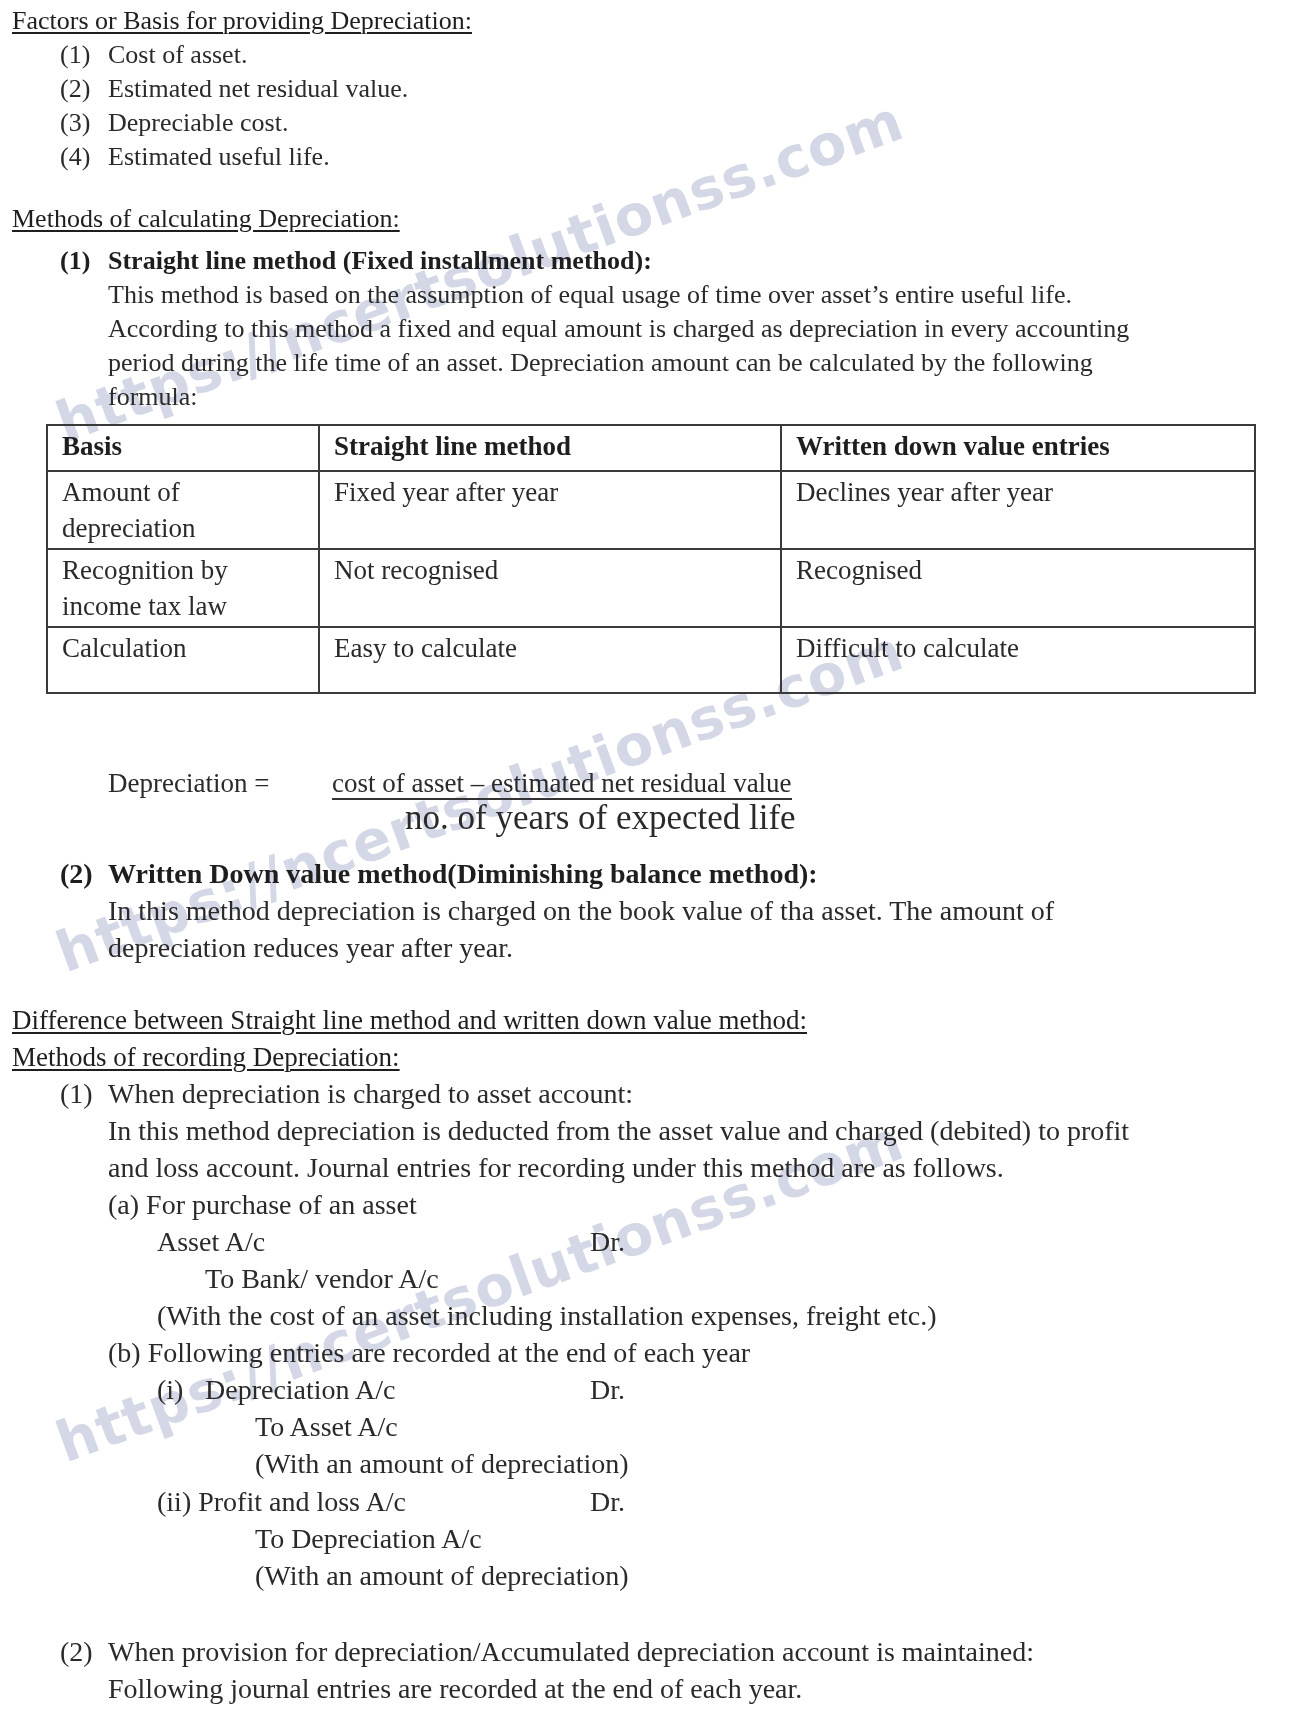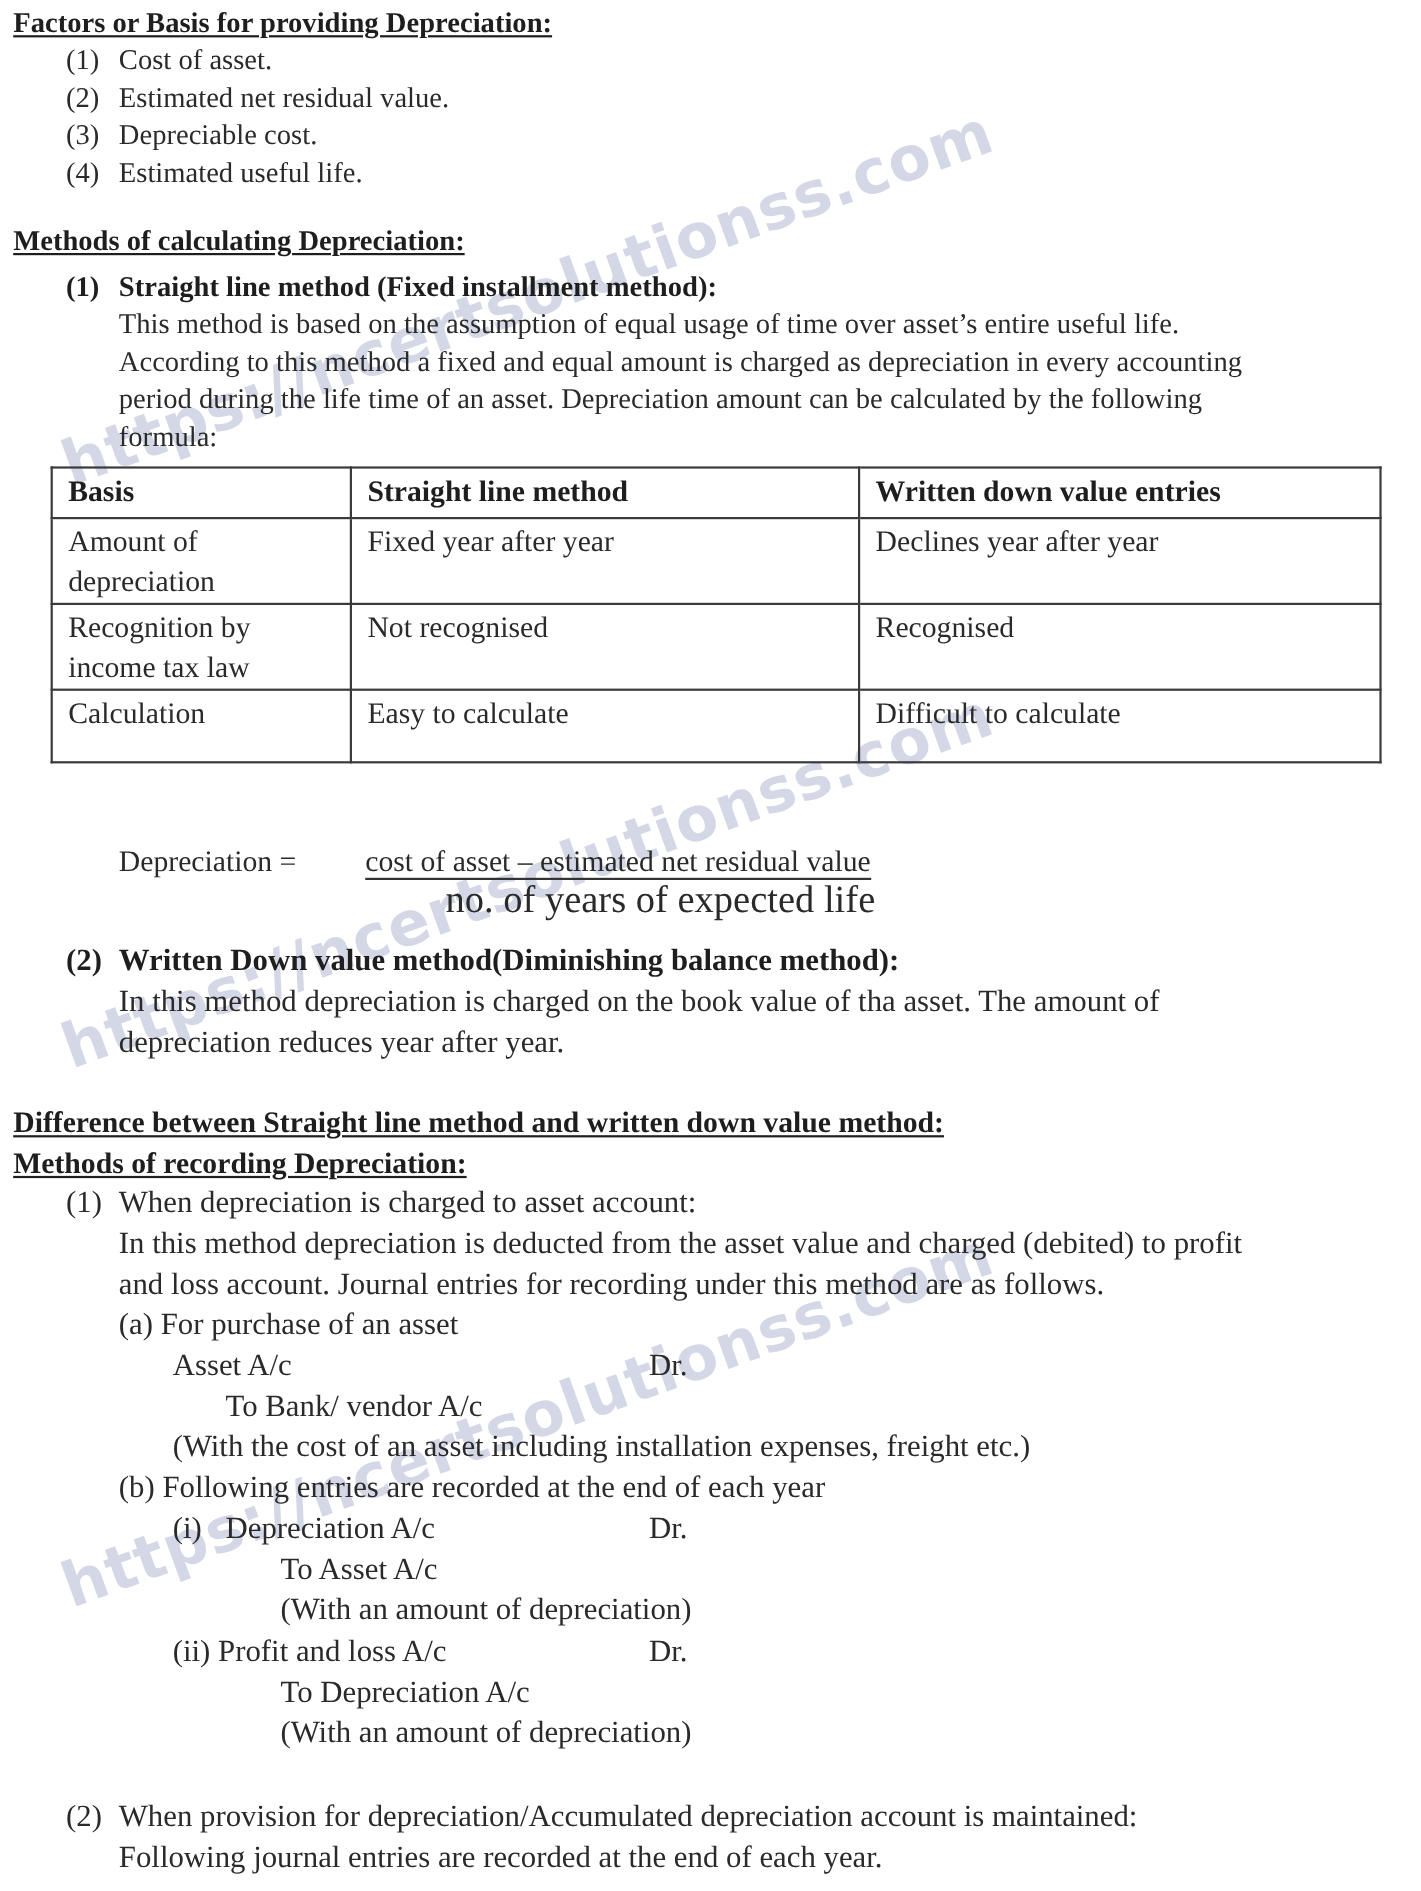--- a/index.html
+++ b/index.html
@@ -6,21 +6,21 @@
   body {
     width: 1292px; height: 1719px; position: relative; overflow: hidden;
     font-family: "Liberation Serif", "DejaVu Serif", serif;
     color: #2a2a2a;
   }
   .line {
     position: absolute; white-space: nowrap;
     font-size: 26px; line-height: 30px;
   }
   .heading {
-    font-weight: bold; text-decoration: underline; text-decoration-thickness: 2px;
+    font-weight: normal; text-decoration: underline; text-decoration-thickness: 2px;
     text-underline-offset: 3px; color: #1e1e1e; font-size: 26px;
   }
   .bold { font-weight: bold; color: #1e1e1e; }
   .num { display: inline-block; width: 48px; }
   .lower .line { font-size: 28px; line-height: 32px; }
   .lower .heading { font-size: 27px; }
   .dr { position: absolute; }
   table.cmp {
     position: absolute; left: 46px; top: 424px; width: 1210px;
     border-collapse: collapse; font-size: 27px; line-height: 36px;

